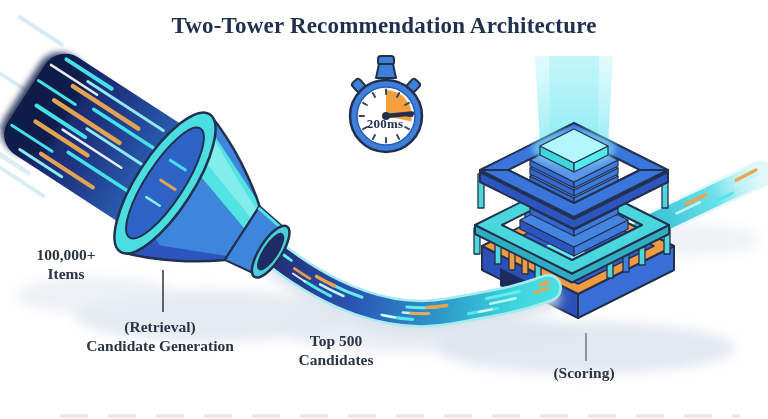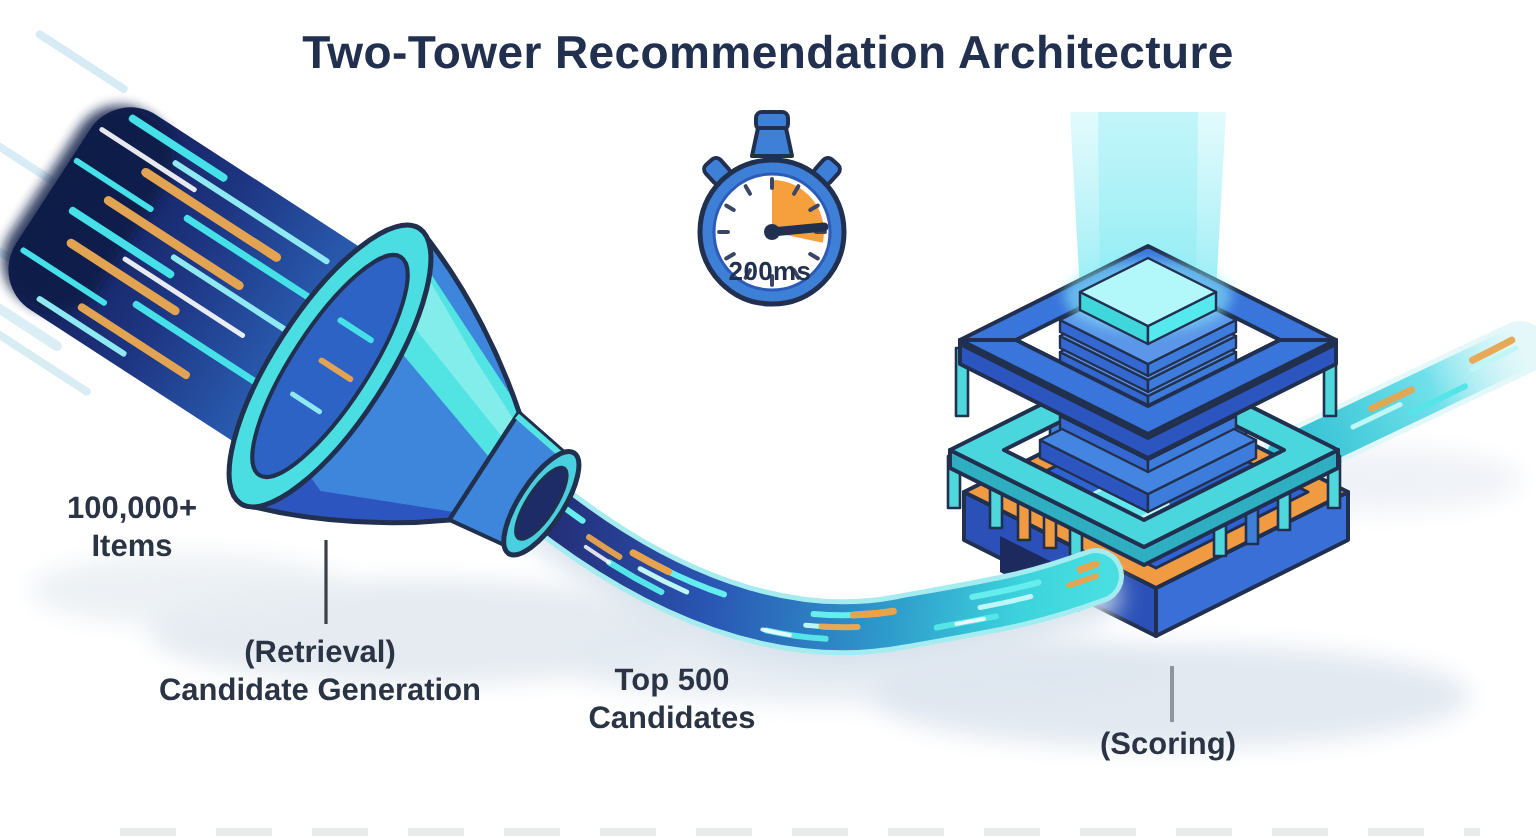--- a/index.html
+++ b/index.html
@@ -3,21 +3,21 @@
 <meta charset="utf-8">
 <style>
   :root{
     --navy:#22304F; --text:#2B3444; --blue:#3E7FD8; --blue-dark:#2C55C0;
     --blue-deep:#1D2B66; --cyan:#52E3E3; --teal:#3ECFDB; --orange:#F09A42;
     --orange-bright:#F5A03C; --stream-dark:#141D52; --beam:#8FF2F8; --shadow:#E2E9F1;
   }
   html,body{margin:0;padding:0;background:#fff;}
   #stage{
     position:relative;width:768px;height:419px;overflow:hidden;background:#fff;
-    font-family:Liberation Sans, sans-serif;
+    font-family:Liberation Serif, serif;
   }
   #scene{position:absolute;inset:0;}
   .title{
     position:absolute;top:13px;left:0;width:768px;text-align:center;
     font-size:23px;font-weight:700;color:var(--navy);letter-spacing:.2px;
   }
   .lbl{
     position:absolute;transform:translateX(-50%);text-align:center;
     font-size:15.5px;font-weight:700;color:var(--text);line-height:1.2;white-space:nowrap;
   }
@@ -279,21 +279,21 @@
       <circle r="4" fill="#22304F"></circle>
     </g>
   </g>
 
   <line x1="163" y1="270" x2="163" y2="312" stroke="#3A4049" stroke-width="1.6"></line>
   <line x1="586" y1="333" x2="586" y2="361" stroke="#8E959D" stroke-width="2"></line>
 </svg>
 
 <div class="title">Two-Tower Recommendation Architecture</div>
 
-<div class="timer-text" style="left:385px;top:128px;">200ms</div>
+<div class="timer-text" style="left:385px;top:116px;">200ms</div>
 
 <div class="lbl" style="left:66px;top:200px;margin-top:46px;">
   <span>100,000+</span>
   <span>Items</span>
 </div>
 
 <div class="lbl" style="left:160px;top:318px;">
   <span>(Retrieval)</span>
   <span>Candidate Generation</span>
 </div>

